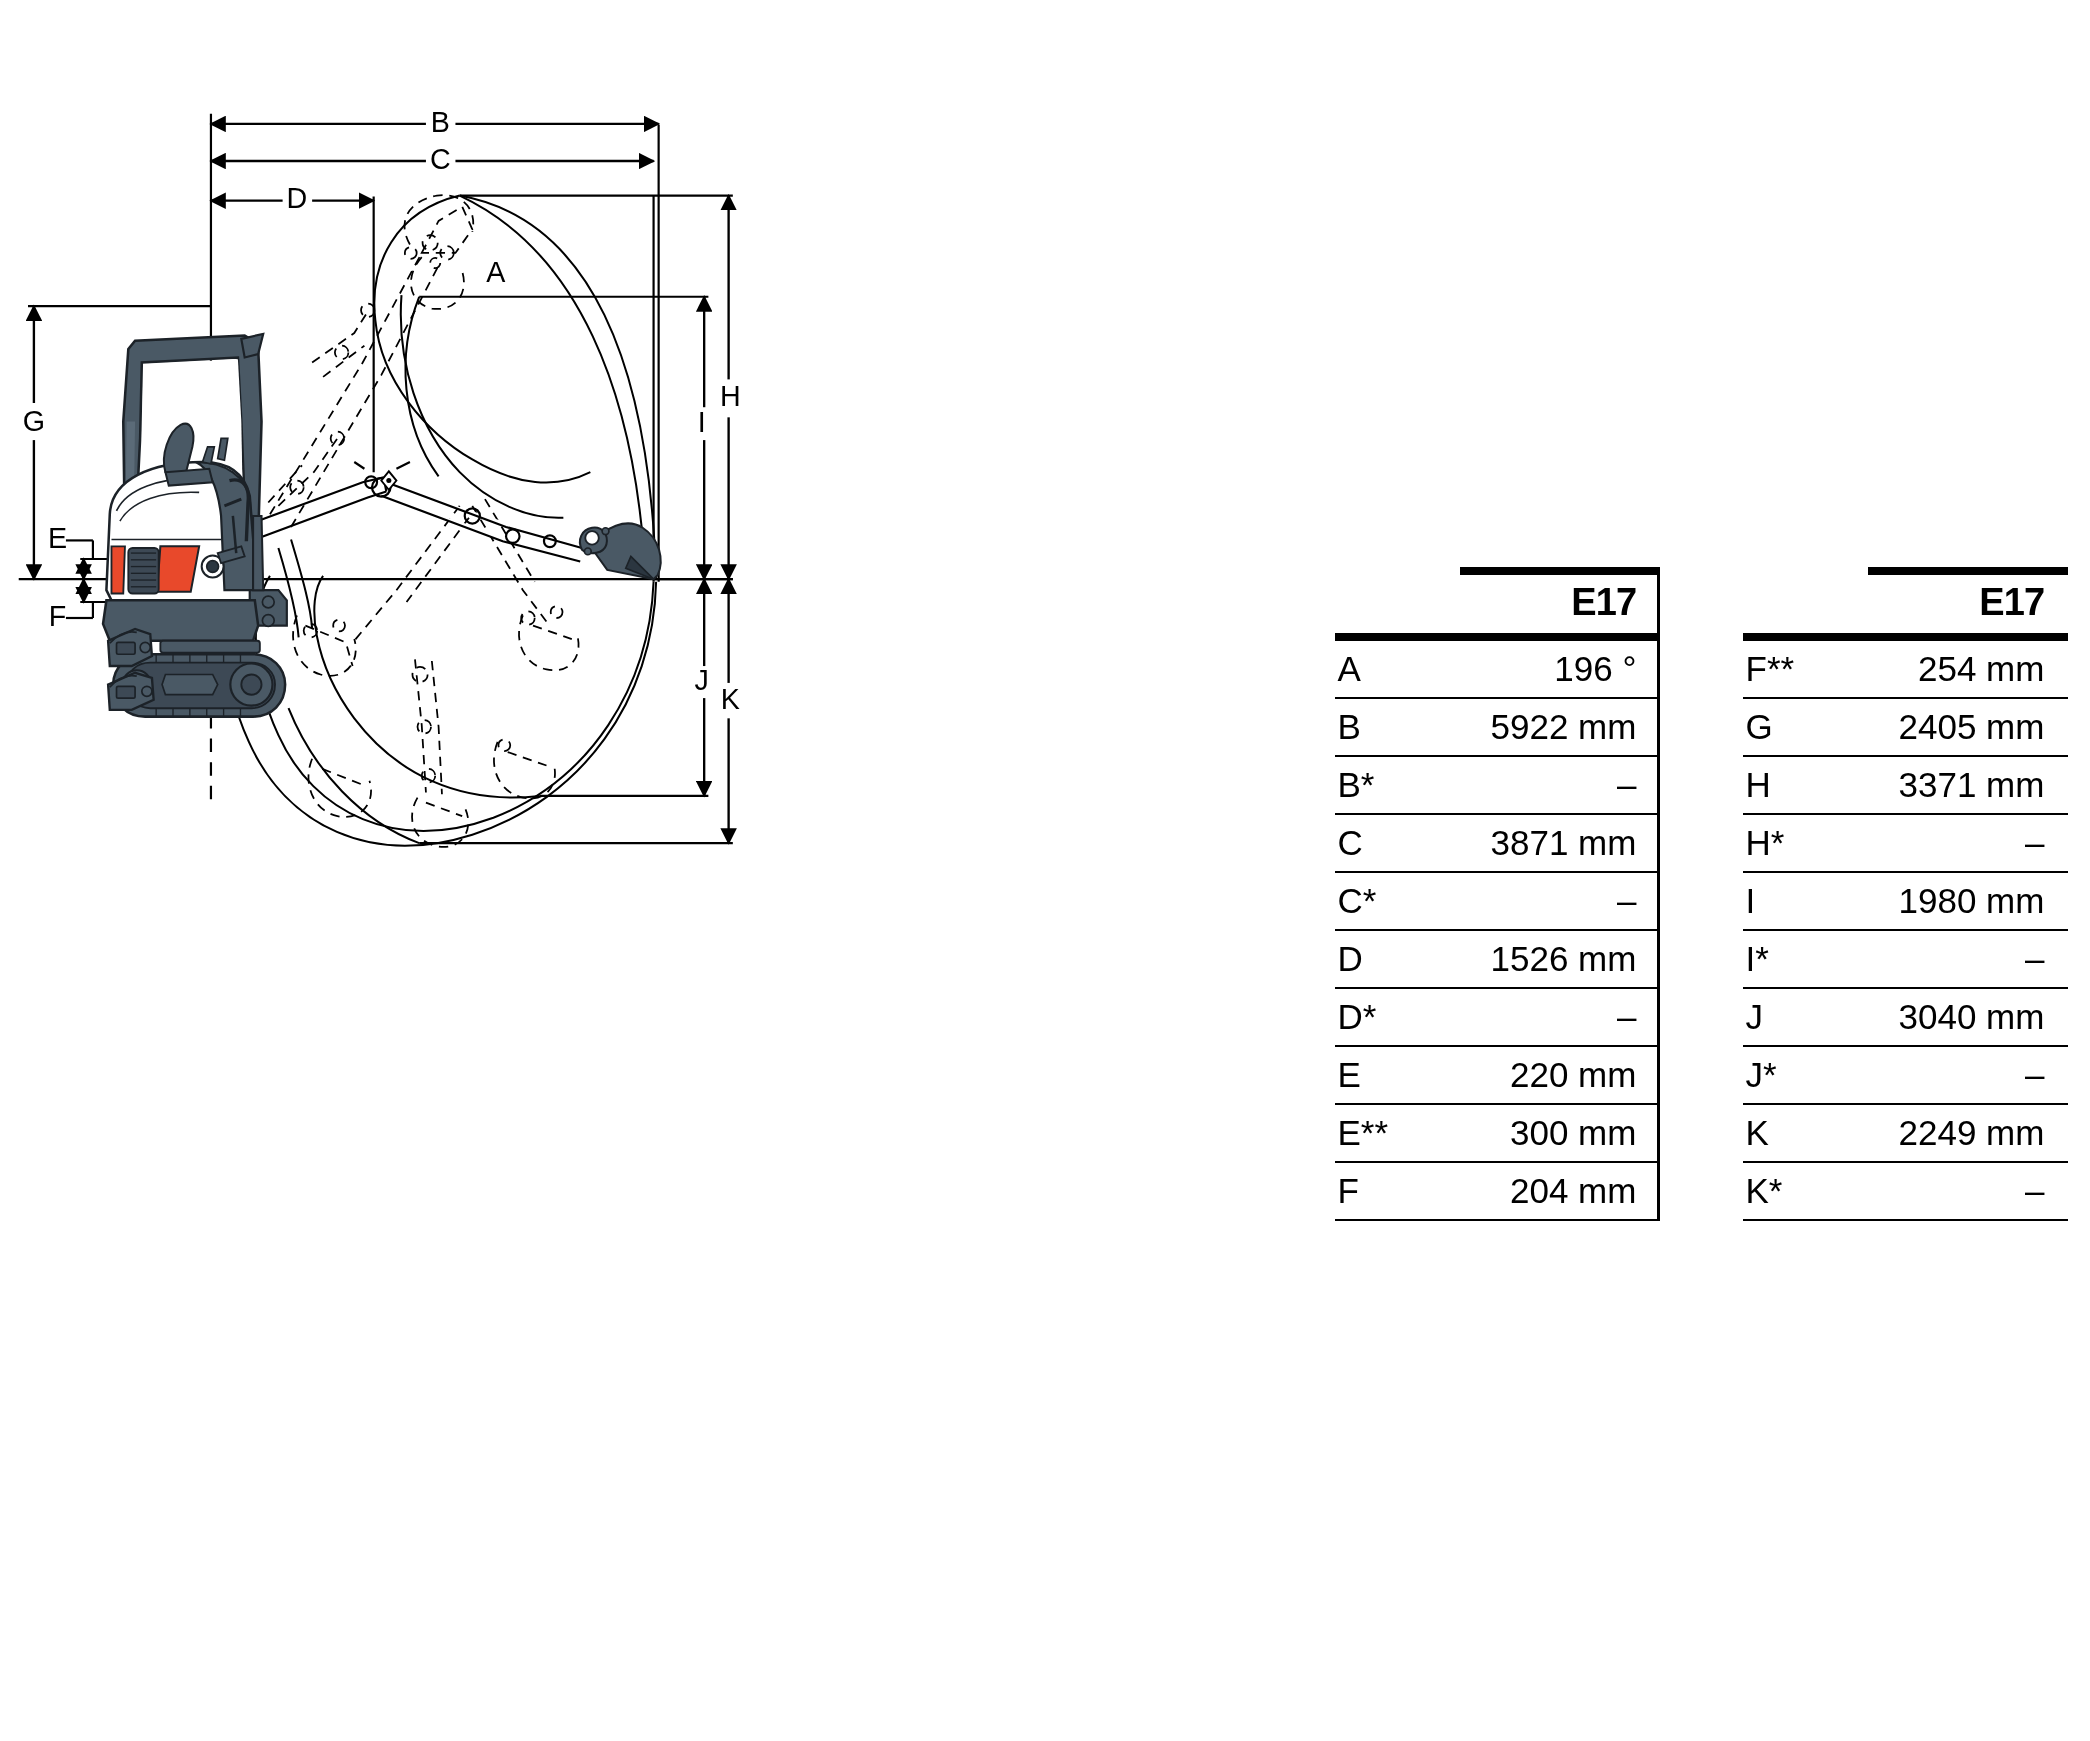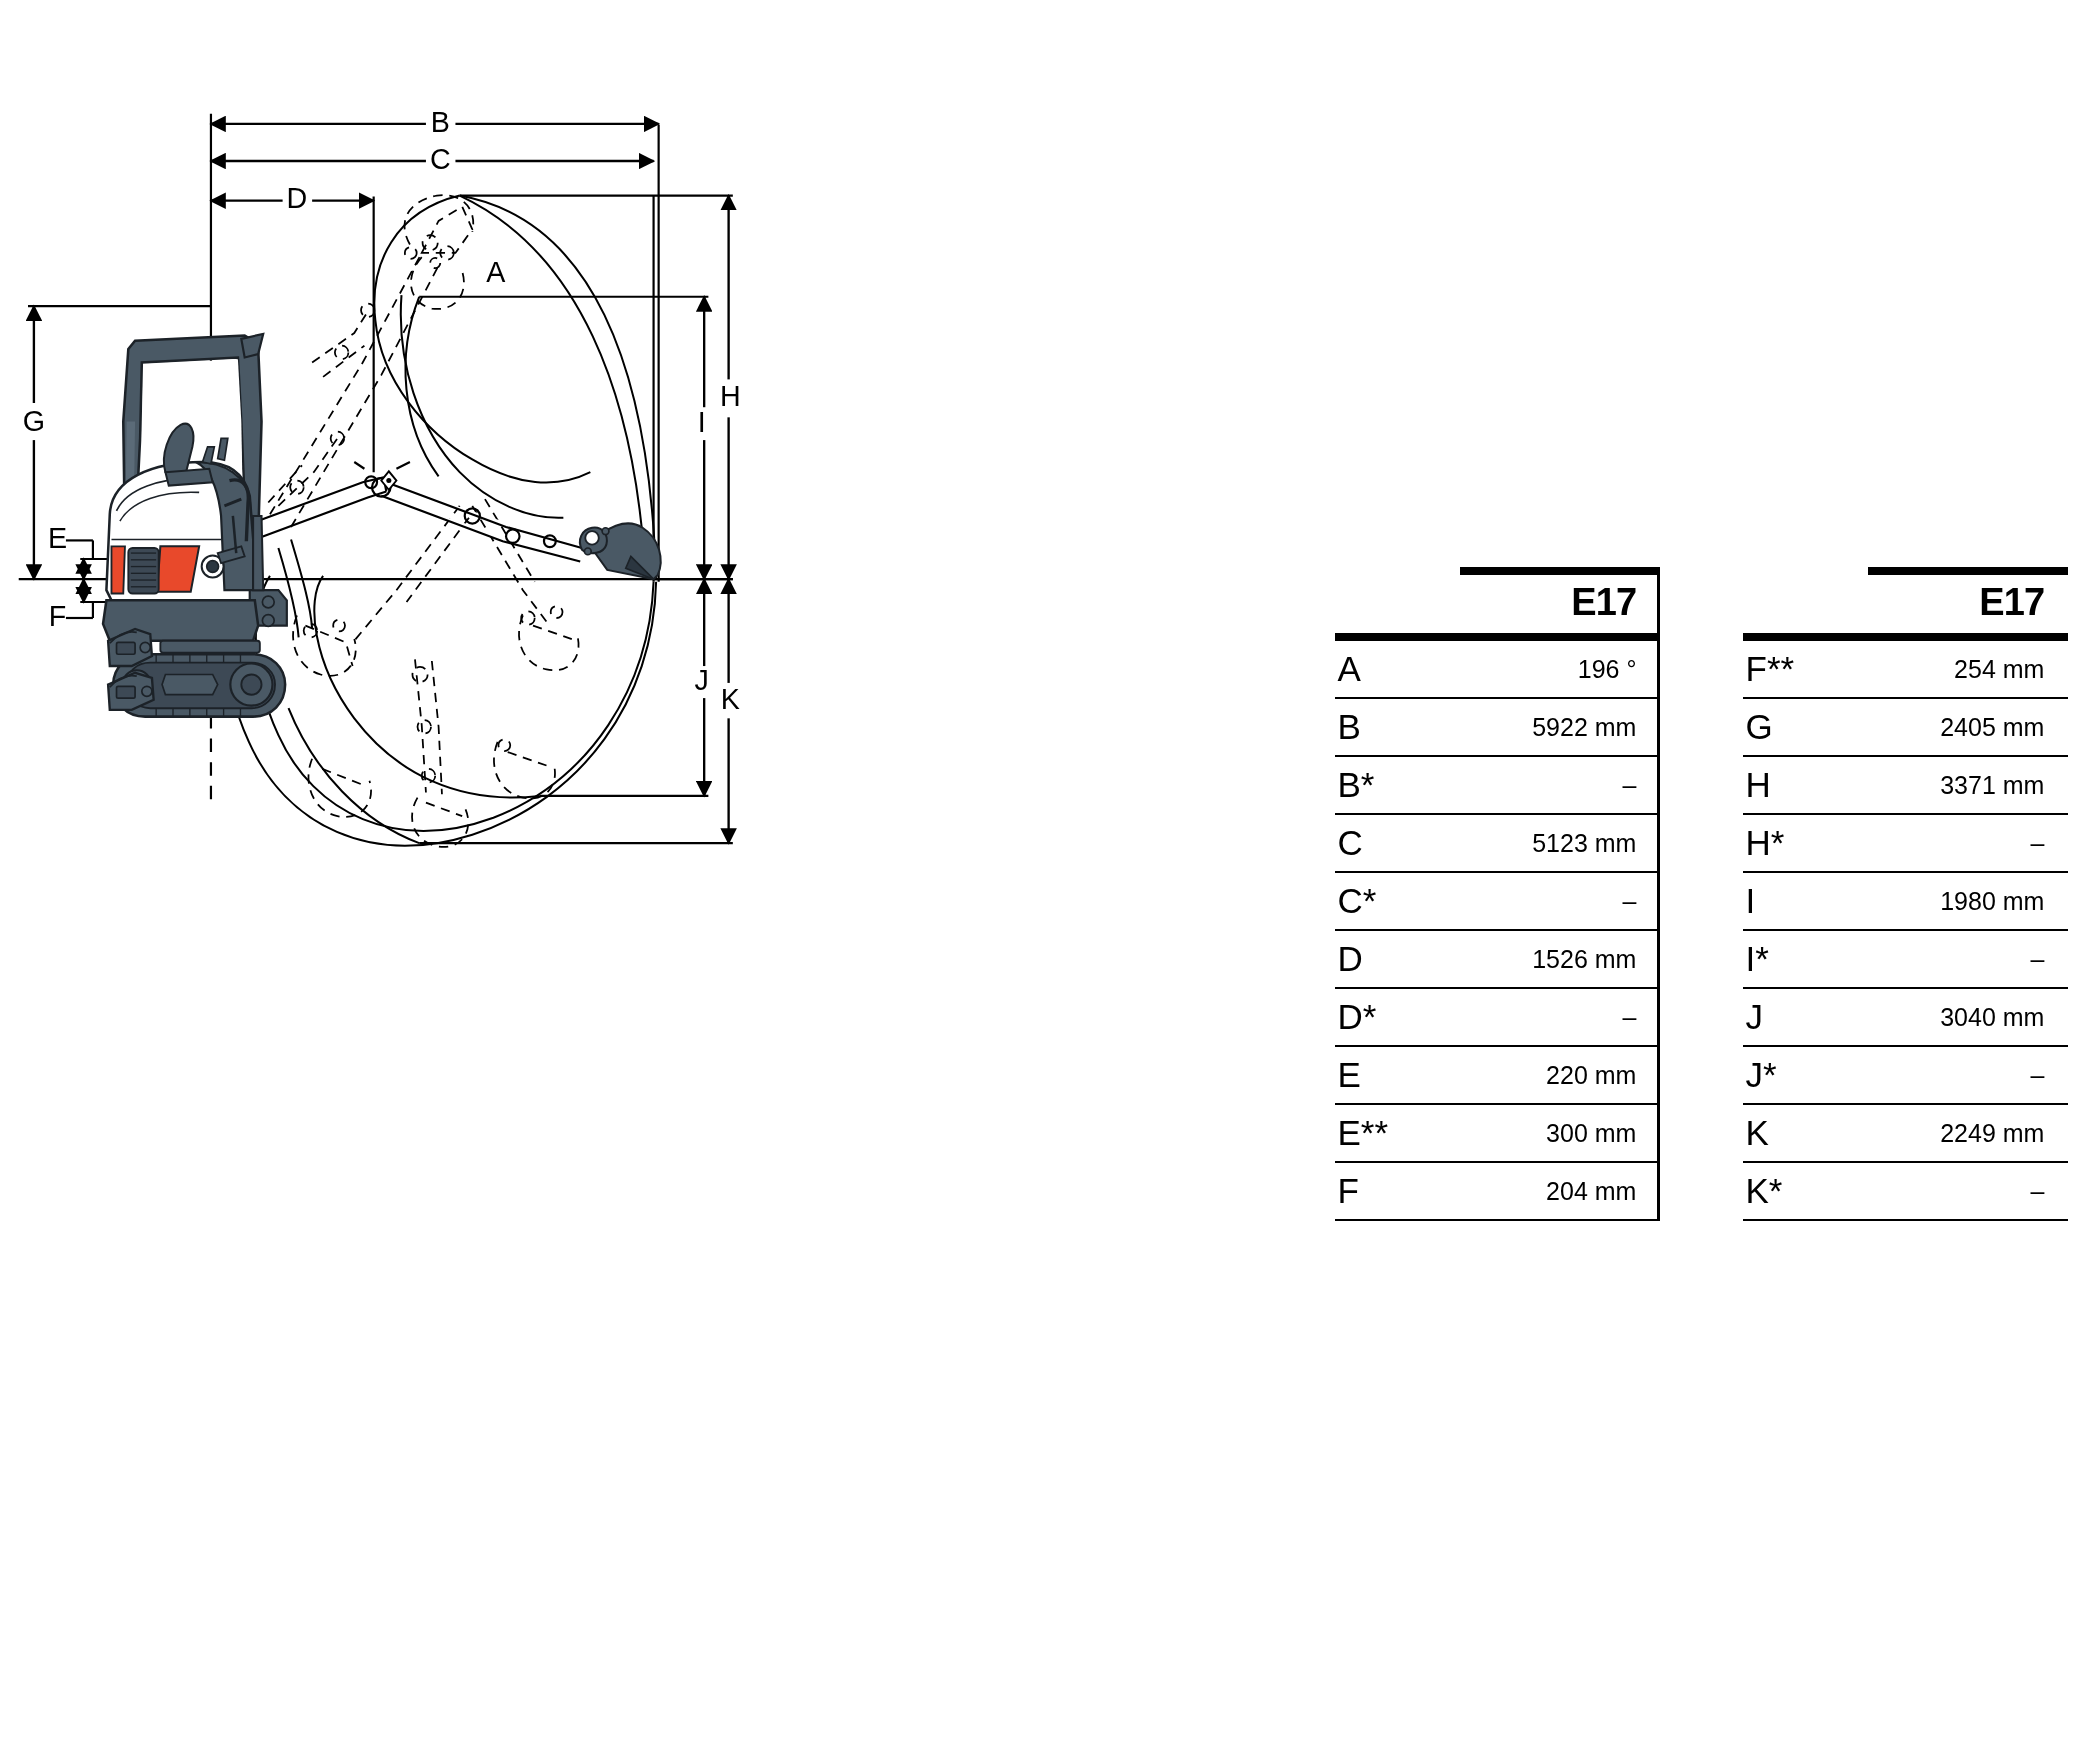--- a/index.html
+++ b/index.html
@@ -60,21 +60,21 @@
   .spec-row .key{
     width:101px;
     font-size:35px;
     line-height:58px;
     padding-left:2.5px;
     white-space:nowrap;
   }
   .spec-row .val{
     flex:1;
     text-align:right;
-    font-size:25px;
+    font-size:35px;
     line-height:58px;
     padding-right:23.6px;
     white-space:nowrap;
   }
   .spec-row .vbar{
     position:absolute;right:0;top:0;bottom:0;width:3.4px;background:#000;
   }
   .spec-row.dash .val{letter-spacing:0;}
 </style>
 </head>
@@ -443,21 +443,21 @@
           <span class="val">5922 mm</span>
           <span class="vbar"></span>
         </div>
         <div class="spec-row dash">
           <span class="key">B*</span>
           <span class="val">–</span>
           <span class="vbar"></span>
         </div>
         <div class="spec-row">
           <span class="key">C</span>
-          <span class="val">5123 mm</span>
+          <span class="val">3871 mm</span>
           <span class="vbar"></span>
         </div>
         <div class="spec-row dash">
           <span class="key">C*</span>
           <span class="val">–</span>
           <span class="vbar"></span>
         </div>
         <div class="spec-row">
           <span class="key">D</span>
           <span class="val">1526 mm</span>

